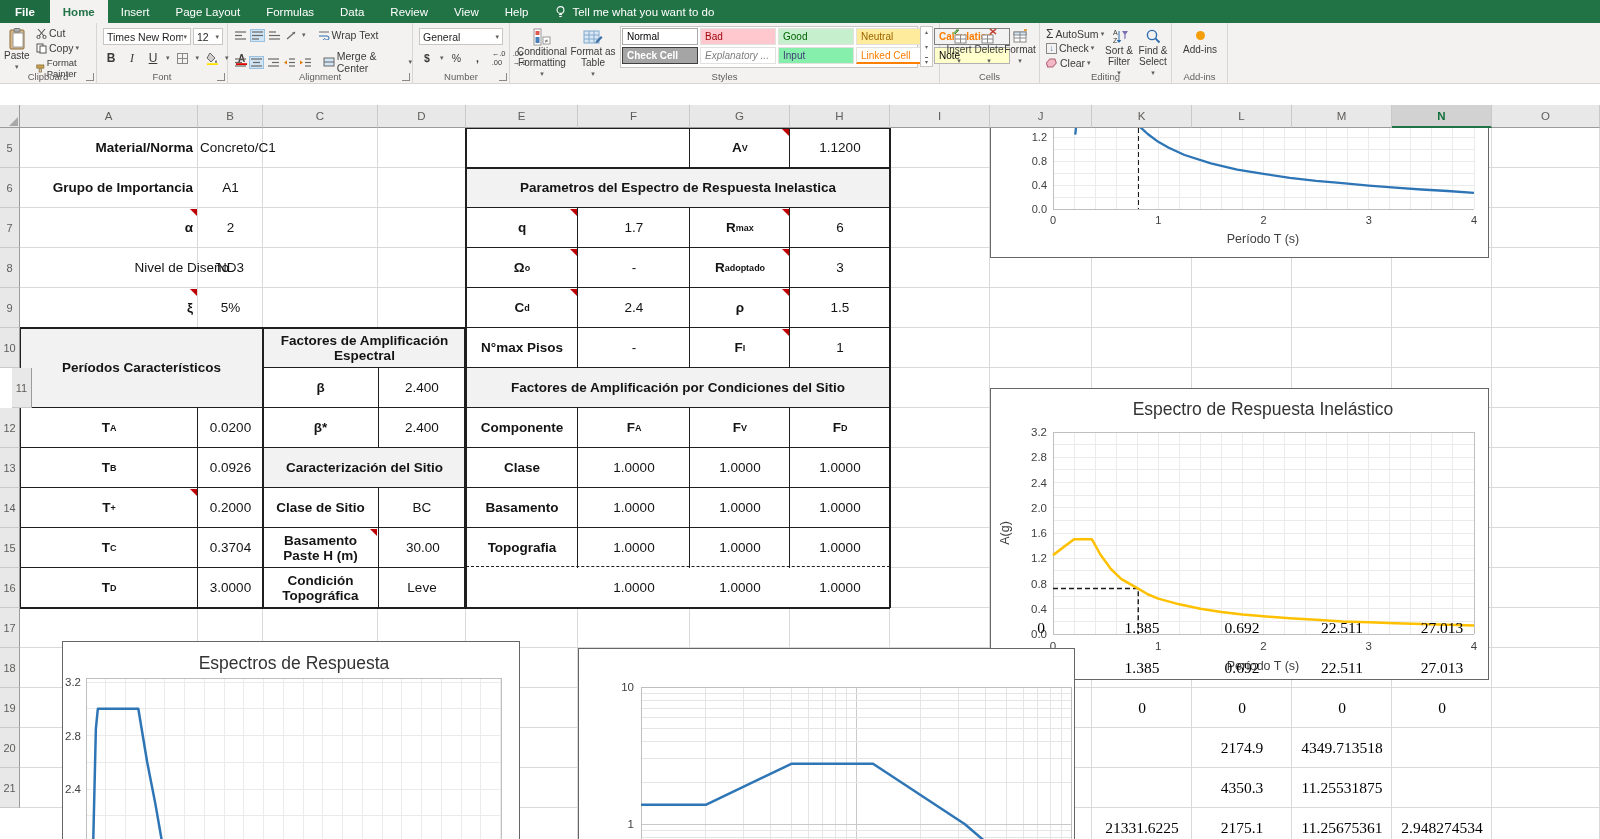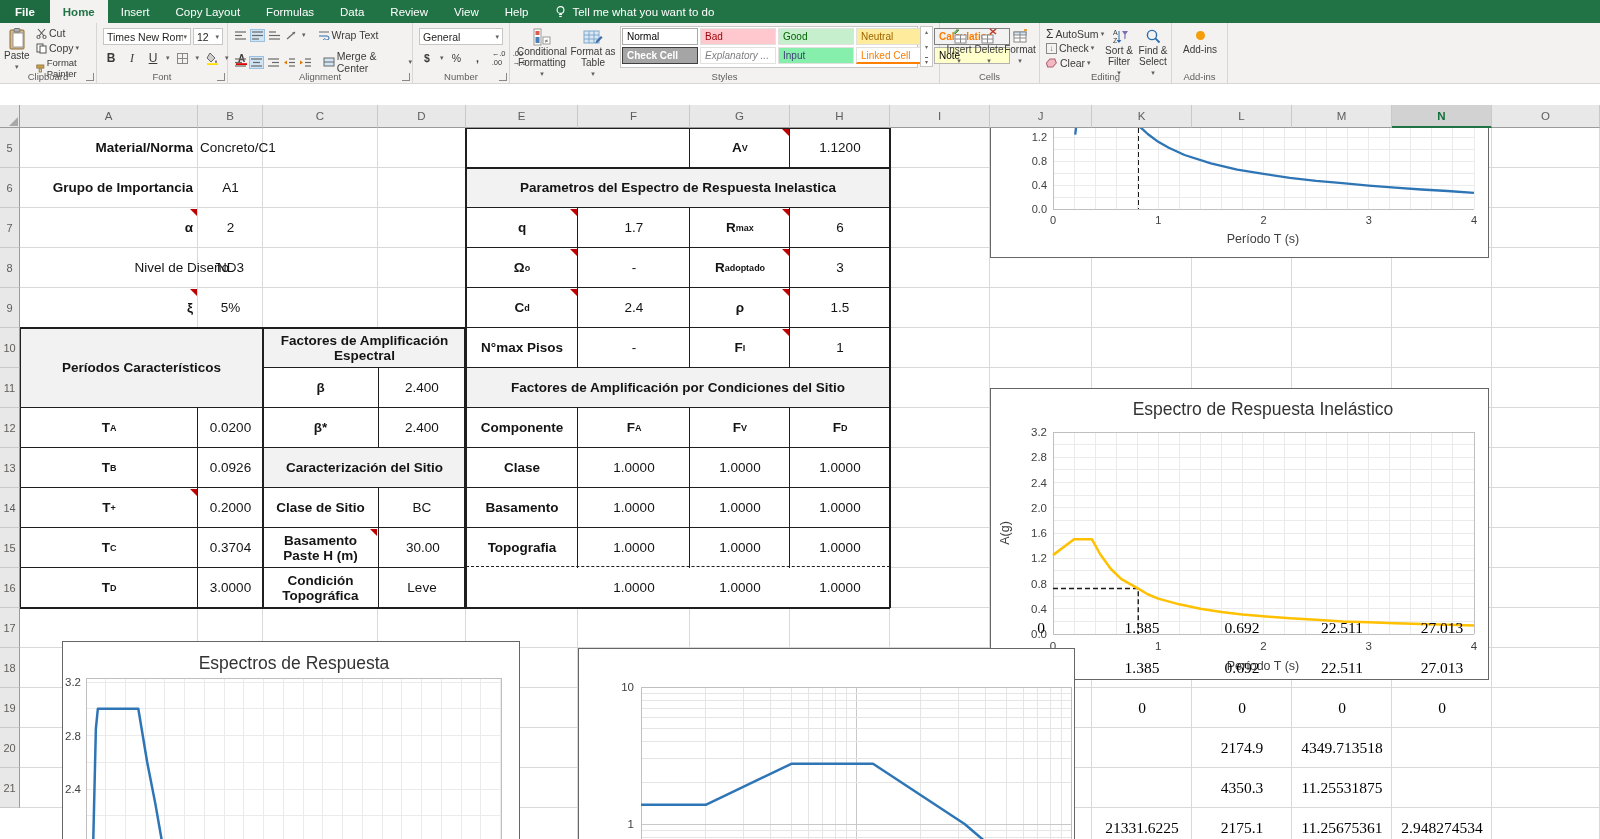--- a/index.html
+++ b/index.html
@@ -73,21 +73,21 @@
 </style>
 </head>
 <body>
 
 <div id="app">
 
   <div id="tabstrip">
     <div class="tab file">File</div>
     <div class="tab active">Home</div>
     <div class="tab">Insert</div>
-    <div class="tab">Copy Layout</div>
+    <div class="tab">Page Layout</div>
     <div class="tab">Formulas</div>
     <div class="tab">Data</div>
     <div class="tab">Review</div>
     <div class="tab">View</div>
     <div class="tab">Help</div>
     <div class="tellme">
       <svg width="11" height="14" viewBox="0 0 11 14">
         <circle cx="5.5" cy="5" r="3.4" fill="none" stroke="#fff" stroke-width="1.1"></circle>
         <line x1="4" y1="9.5" x2="7" y2="9.5" stroke="#fff" stroke-width="1.1"></line>
         <line x1="4.3" y1="11.5" x2="6.7" y2="11.5" stroke="#fff" stroke-width="1.1"></line>
@@ -807,21 +807,21 @@
         <div class="colhdr" style="left: 1192px; width: 100px;">L</div>
         <div class="colhdr" style="left: 1292px; width: 100px;">M</div>
         <div class="colhdr sel" style="left: 1392px; width: 100px;">N</div>
         <div class="colhdr" style="left: 1492px; width: 108px;">O</div>
         <div class="rowhdr" style="top: 23px; height: 40px;">5</div>
         <div class="rowhdr" style="top: 63px; height: 40px;">6</div>
         <div class="rowhdr" style="top: 103px; height: 40px;">7</div>
         <div class="rowhdr" style="top: 143px; height: 40px;">8</div>
         <div class="rowhdr" style="top: 183px; height: 40px;">9</div>
         <div class="rowhdr" style="top: 223px; height: 40px;">10</div>
-        <div class="rowhdr" style="top: 263px; height: 40px;">11</div>
+        <div class="rowhdr" style="top: 263px; height: 40px; margin-left: 12px;">11</div>
         <div class="rowhdr" style="top: 303px; height: 40px;">12</div>
         <div class="rowhdr" style="top: 343px; height: 40px;">13</div>
         <div class="rowhdr" style="top: 383px; height: 40px;">14</div>
         <div class="rowhdr" style="top: 423px; height: 40px;">15</div>
         <div class="rowhdr" style="top: 463px; height: 40px;">16</div>
         <div class="rowhdr" style="top: 503px; height: 40px;">17</div>
         <div class="rowhdr" style="top: 543px; height: 40px;">18</div>
         <div class="rowhdr" style="top: 583px; height: 40px;">19</div>
         <div class="rowhdr" style="top: 623px; height: 40px;">20</div>
         <div class="rowhdr" style="top: 663px; height: 40px;">21</div>

